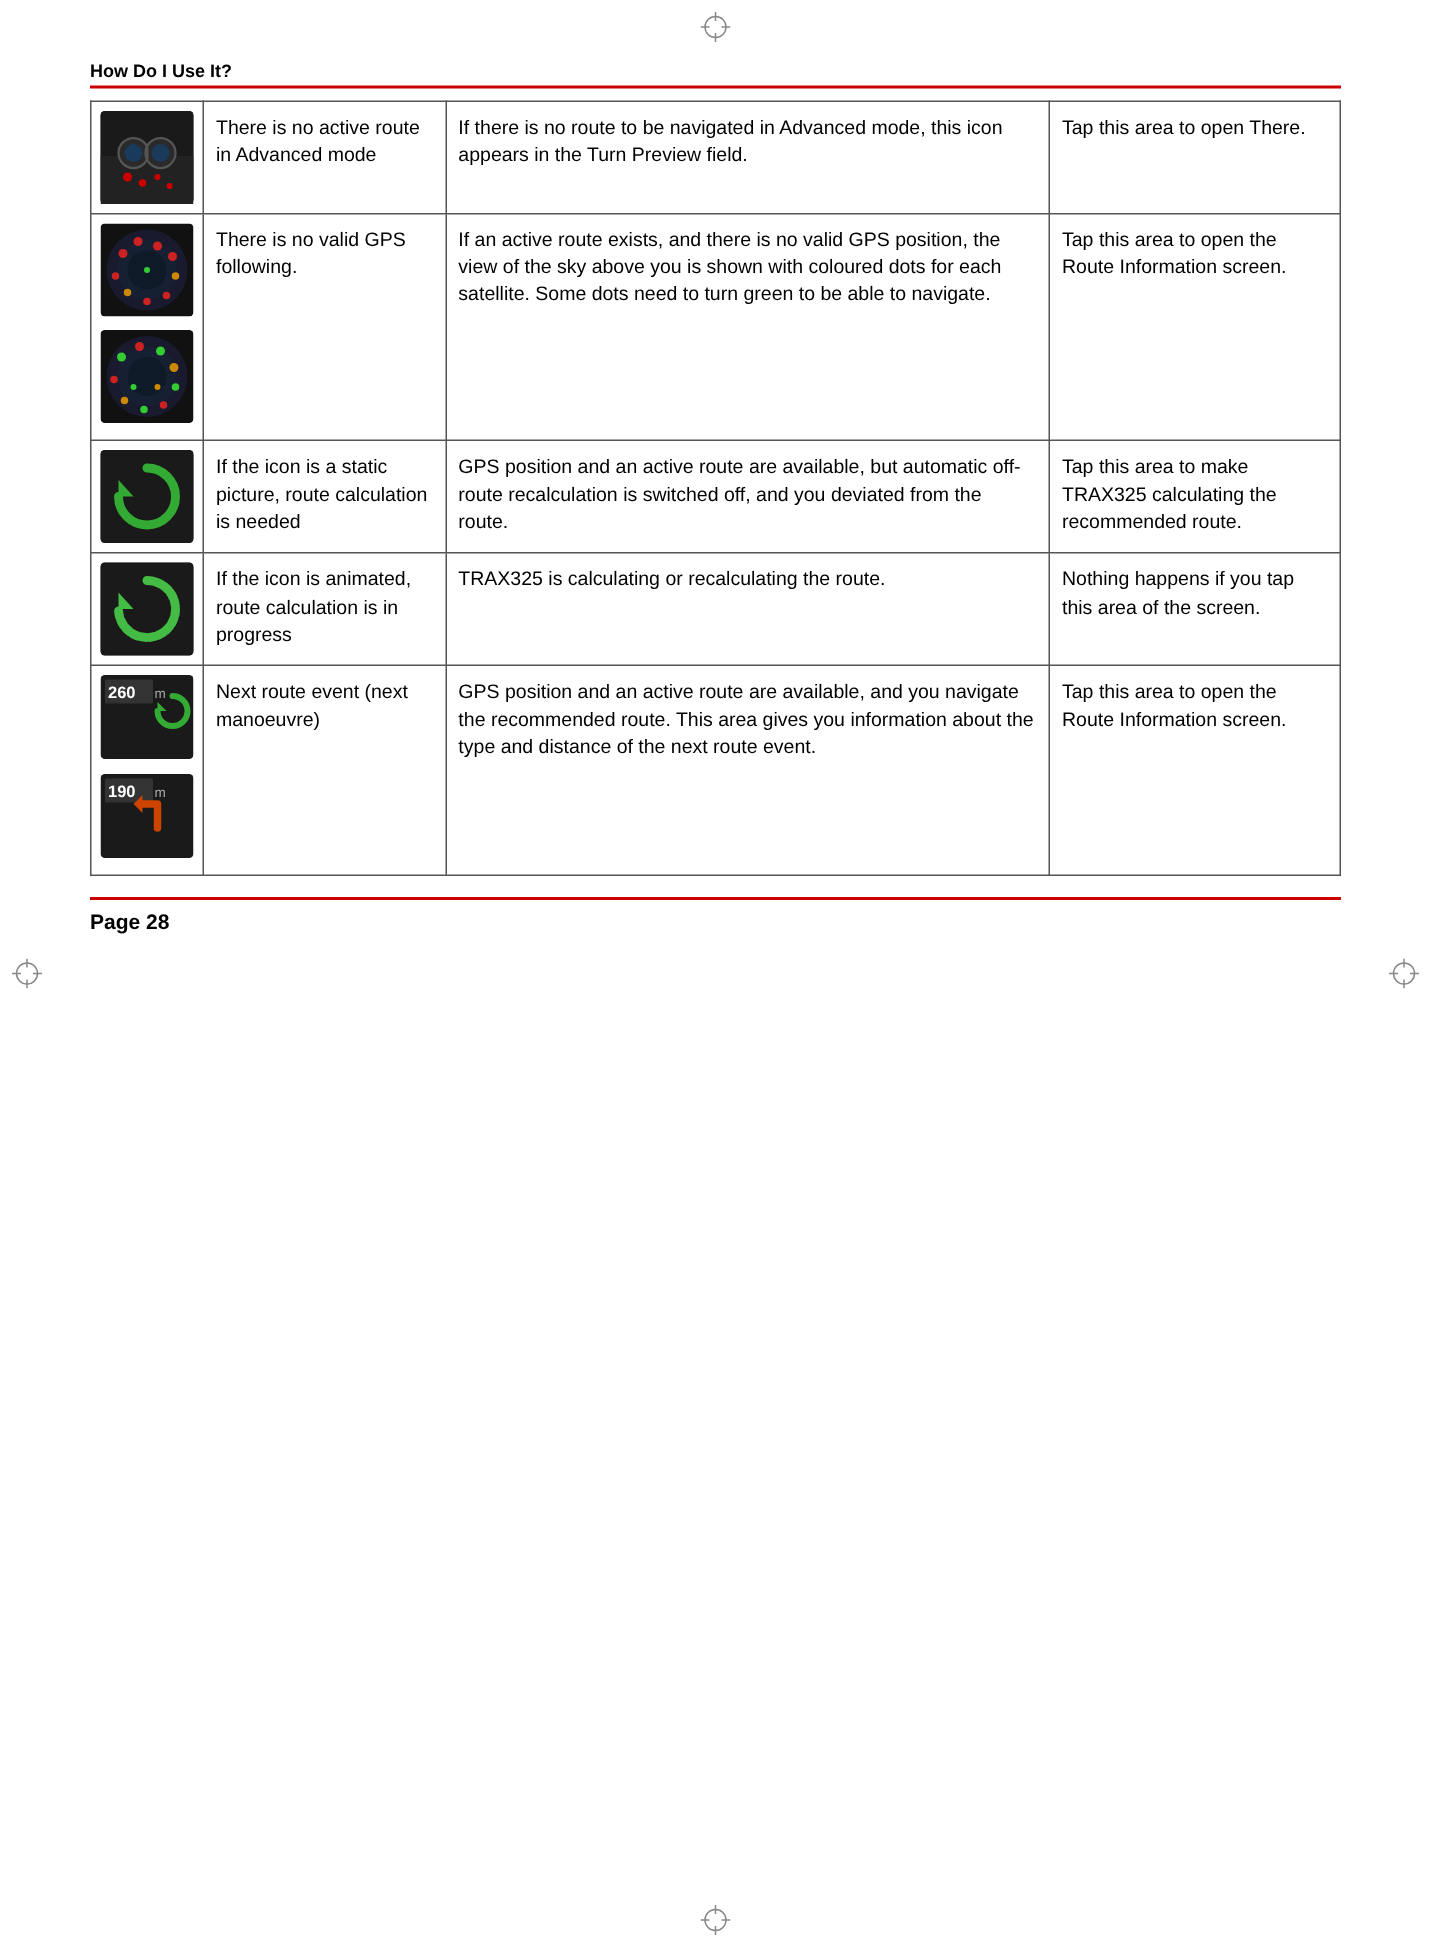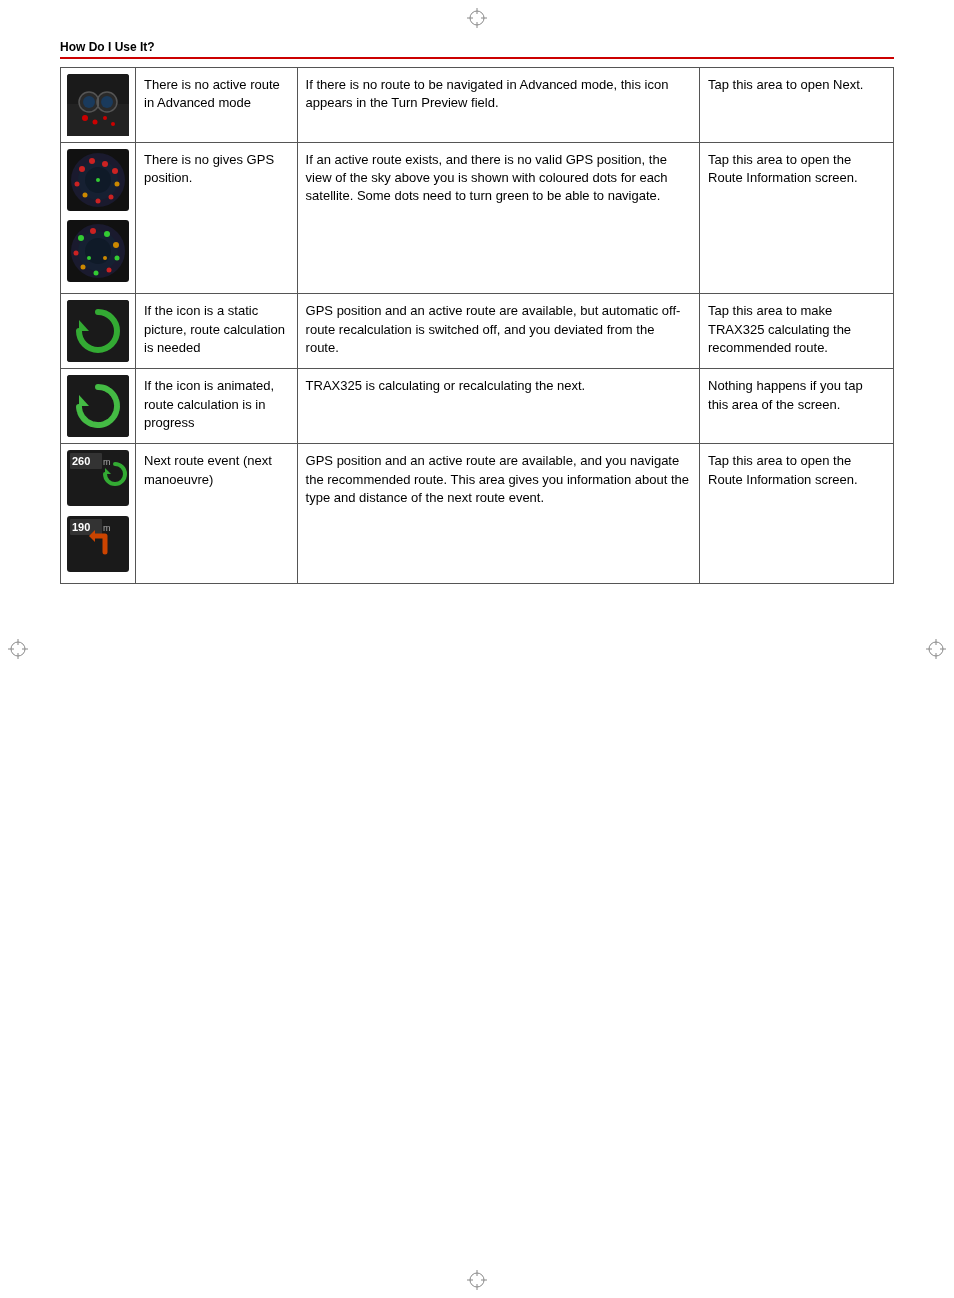--- a/index.html
+++ b/index.html
@@ -186,21 +186,21 @@
           </svg>
         </div>
       </td>
       <td>
         <span>There is no active route in Advanced mode</span>
       </td>
       <td>
         <span>If there is no route to be navigated in Advanced mode, this icon appears in the Turn Preview field.</span>
       </td>
       <td>
-        <span>Tap this area to open Next.</span>
+        <span>Tap this area to open There.</span>
       </td>
     </tr>
 
     <tr>
       <td class="icon-cell">
 
         <div>
           <svg width="62" height="62" viewBox="0 0 62 62">
             <rect width="62" height="62" fill="#111" rx="3"></rect>
 
@@ -235,21 +235,21 @@
             <circle cx="42" cy="50" r="2.5" fill="#cc2222"></circle>
             <circle cx="29" cy="53" r="2.5" fill="#33cc33"></circle>
             <circle cx="16" cy="47" r="2.5" fill="#cc8800"></circle>
             <circle cx="9" cy="33" r="2.5" fill="#cc2222"></circle>
             <circle cx="22" cy="38" r="2" fill="#33cc33"></circle>
             <circle cx="38" cy="38" r="2" fill="#cc8800"></circle>
           </svg>
         </div>
       </td>
       <td>
-        <span>There is no gives GPS position.</span>
+        <span>There is no valid GPS following.</span>
       </td>
       <td>
         <span>If an active route exists, and there is no valid GPS position, the view of the sky above you is shown with coloured dots for each satellite. Some dots need to turn green to be able to navigate.</span>
       </td>
       <td>
         <span>Tap this area to open the Route Information screen.</span>
       </td>
     </tr>
 
     <tr>
@@ -282,21 +282,21 @@
 
             <path d="M31 12 A19 19 0 1 1 12 31" stroke="#44bb44" stroke-width="6" fill="none" stroke-linecap="round" stroke-dasharray="4 2"></path>
             <polygon points="12,20 12,31 22,31" fill="#44bb44"></polygon>
           </svg>
         </div>
       </td>
       <td>
         <span>If the icon is animated, route calculation is in progress</span>
       </td>
       <td>
-        <span> TRAX325 is calculating or recalculating the next.</span>
+        <span> TRAX325 is calculating or recalculating the route.</span>
       </td>
       <td>
         <span>Nothing happens if you tap this area of the screen.</span>
       </td>
     </tr>
 
     <tr>
       <td class="icon-cell">
 
         <div>
@@ -332,14 +332,17 @@
         <span>GPS position and an active route are available, and you navigate the recommended route. This area gives you information about the type and distance of the next route event.</span>
       </td>
       <td>
         <span>Tap this area to open the Route Information screen.</span>
       </td>
     </tr>
   </tbody>
     </table>
 
 
+  <div class="page-footer">
+    <span class="page-number">Page 28</span>
+  </div>
 
 </div>
 
 </body></html>

